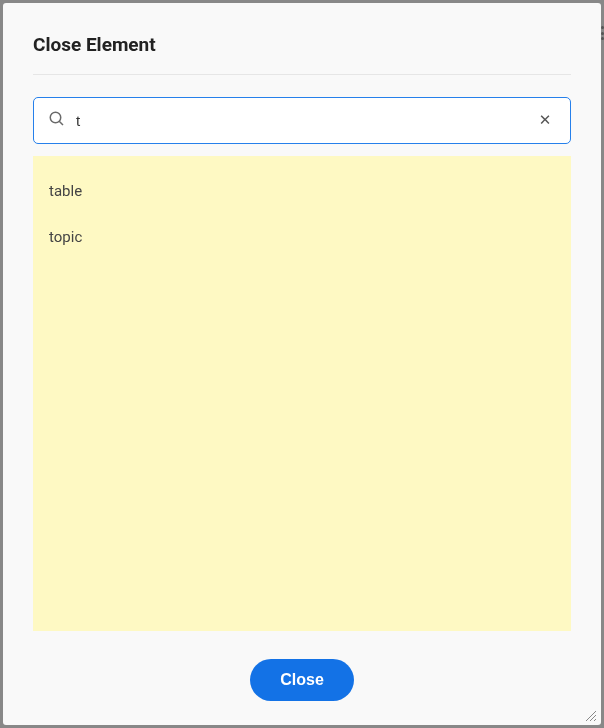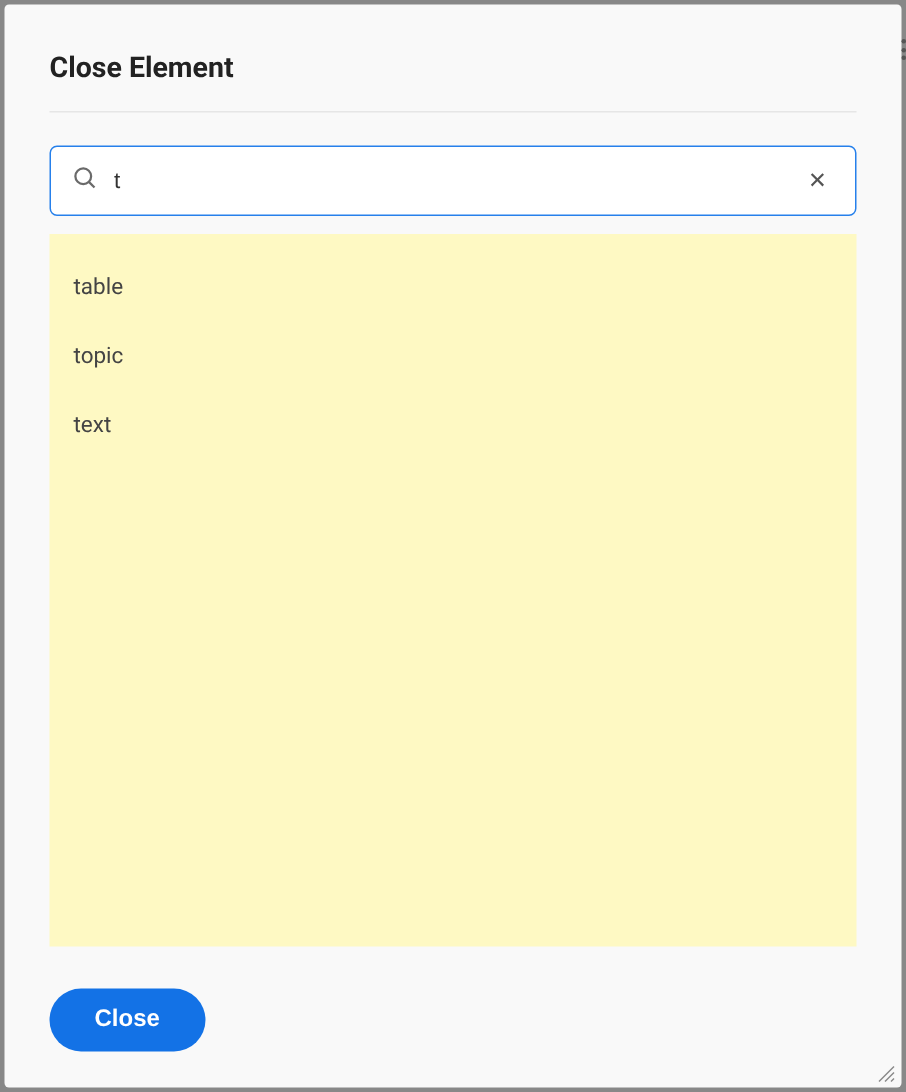--- a/index.html
+++ b/index.html
@@ -83,21 +83,21 @@
       overflow: auto;
     }
     .result-item {
       padding: 14px 16px;
       font-size: 15px;
       color: #444;
       cursor: pointer;
     }
     .footer {
       display: flex;
-      justify-content: flex-start;
+      justify-content: center;
       padding-top: 28px;
     }
     .close-btn {
       background: #1372e6;
       color: #fff;
       border: none;
       border-radius: 22px;
       font-size: 16px;
       font-weight: 600;
       padding: 12px 30px;
@@ -145,21 +145,20 @@
           <line x1="20" y1="20" x2="15" y2="15"></line>
         </svg>
     </span>
     <input type="text" class="search-input" value="t" style="">
     <span class="clear-icon">✕</span>
   </div>
 
   <div class="results">
     <div class="result-item">table</div>
     <div class="result-item">topic</div>
-    <div class="result-item">text</div>
   </div>
 
   <div class="footer">
     <button class="close-btn">Close</button>
   </div>
 
   <div class="resize-grip">
     <svg viewBox="0 0 14 14">
       <line x1="3" y1="13" x2="13" y2="3" stroke="#888" stroke-width="1"></line>
       <line x1="7" y1="13" x2="13" y2="7" stroke="#888" stroke-width="1"></line>

